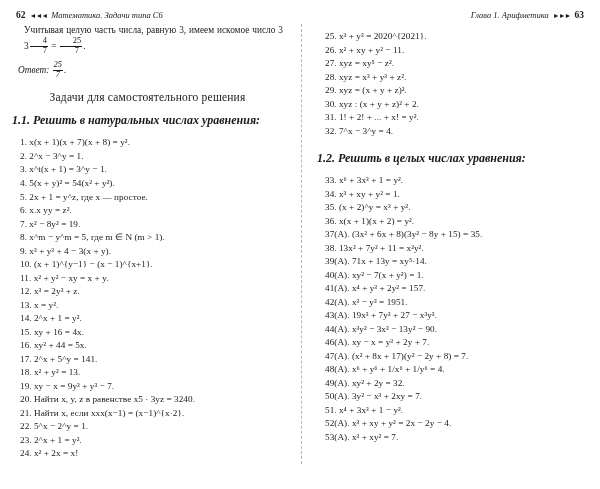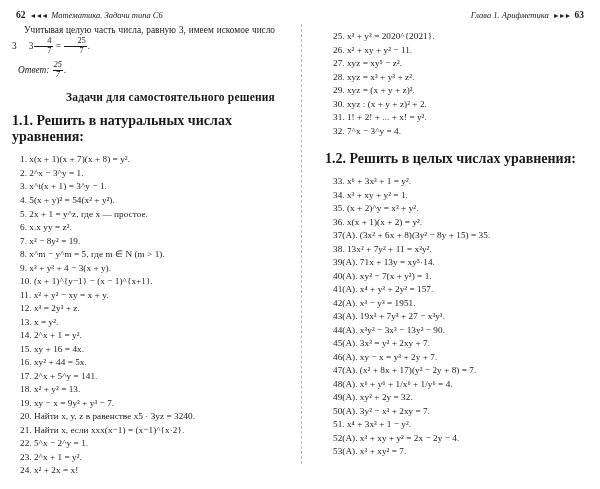--- a/index.html
+++ b/index.html
@@ -43,21 +43,21 @@
     font-weight: bold;
     font-size: 9.5px;
   }
   .deco {
     font-size: 7px;
     letter-spacing: -1px;
     font-style: normal;
   }
   .columns {
     display: flex;
-    gap: 22px;
+    gap: 14px;
     height: 462px;
   }
   .col {
     width: 277px;
     position: relative;
   }
   .col.left { padding-right: 4px; }
   .divider {
     width: 1px;
     background: transparent;
@@ -72,28 +72,29 @@
     margin: 2px 0 4px 0;
     text-indent: 12px;
   }
   .ans {
     font-size: 9.3px;
     font-style: italic;
     margin: 5px 0 7px 6px;
   }
   .section-title {
     font-size: 11.5px;
-    font-weight: bold;
-    text-align: right;
+    font-weight: normal;
+    text-align: center;
     margin: 12px 0 10px 0;
     letter-spacing: 0.2px;
   }
   .sub-title {
-    font-size: 14px;
+    font-size: 12px;
     font-weight: bold;
+    font-style: italic;
     margin: 2px 0 4px 0;
   }
   ul.items {
     list-style: none;
     margin: 8px;
     padding: 0;
   }
   ul.items li {
     font-size: 9.2px;
     line-height: 1.47;
@@ -197,21 +198,20 @@
         <li>35. (x + 2)^y = x³ + y².</li>
         <li>36. x(x + 1)(x + 2) = y².</li>
         <li>37(А). (3x² + 6x + 8)(3y² − 8y + 15) = 35.</li>
         <li>38. 13x² + 7y² + 11 = x²y².</li>
         <li>39(А). 71x + 13y = xy⁵·14.</li>
         <li>40(А). xy² − 7(x + y²) = 1.</li>
         <li>41(А). x⁴ + y³ + 2y² = 157.</li>
         <li>42(А). x³ − y³ = 1951.</li>
         <li>43(А). 19x³ + 7y³ + 27 − x³y³.</li>
         <li>44(А). x³y² − 3x³ − 13y² − 90.</li>
-        <li>45(А). 3x³ = y² + 2xy + 7.</li>
         <li>46(А). xy − x = y³ + 2y + 7.</li>
         <li>47(А). (x² + 8x + 17)(y² − 2y + 8) = 7.</li>
         <li>48(А). x⁶ + y⁶ + 1/x⁶ + 1/y⁶ = 4.</li>
         <li>49(А). xy² + 2y = 32.</li>
         <li>50(А). 3y² − x³ + 2xy = 7.</li>
         <li>51. x⁴ + 3x³ + 1 − y².</li>
         <li>52(А). x³ + xy + y² = 2x − 2y − 4.</li>
         <li>53(А). x³ + xy² = 7.</li>
       </ul>
     </div>

